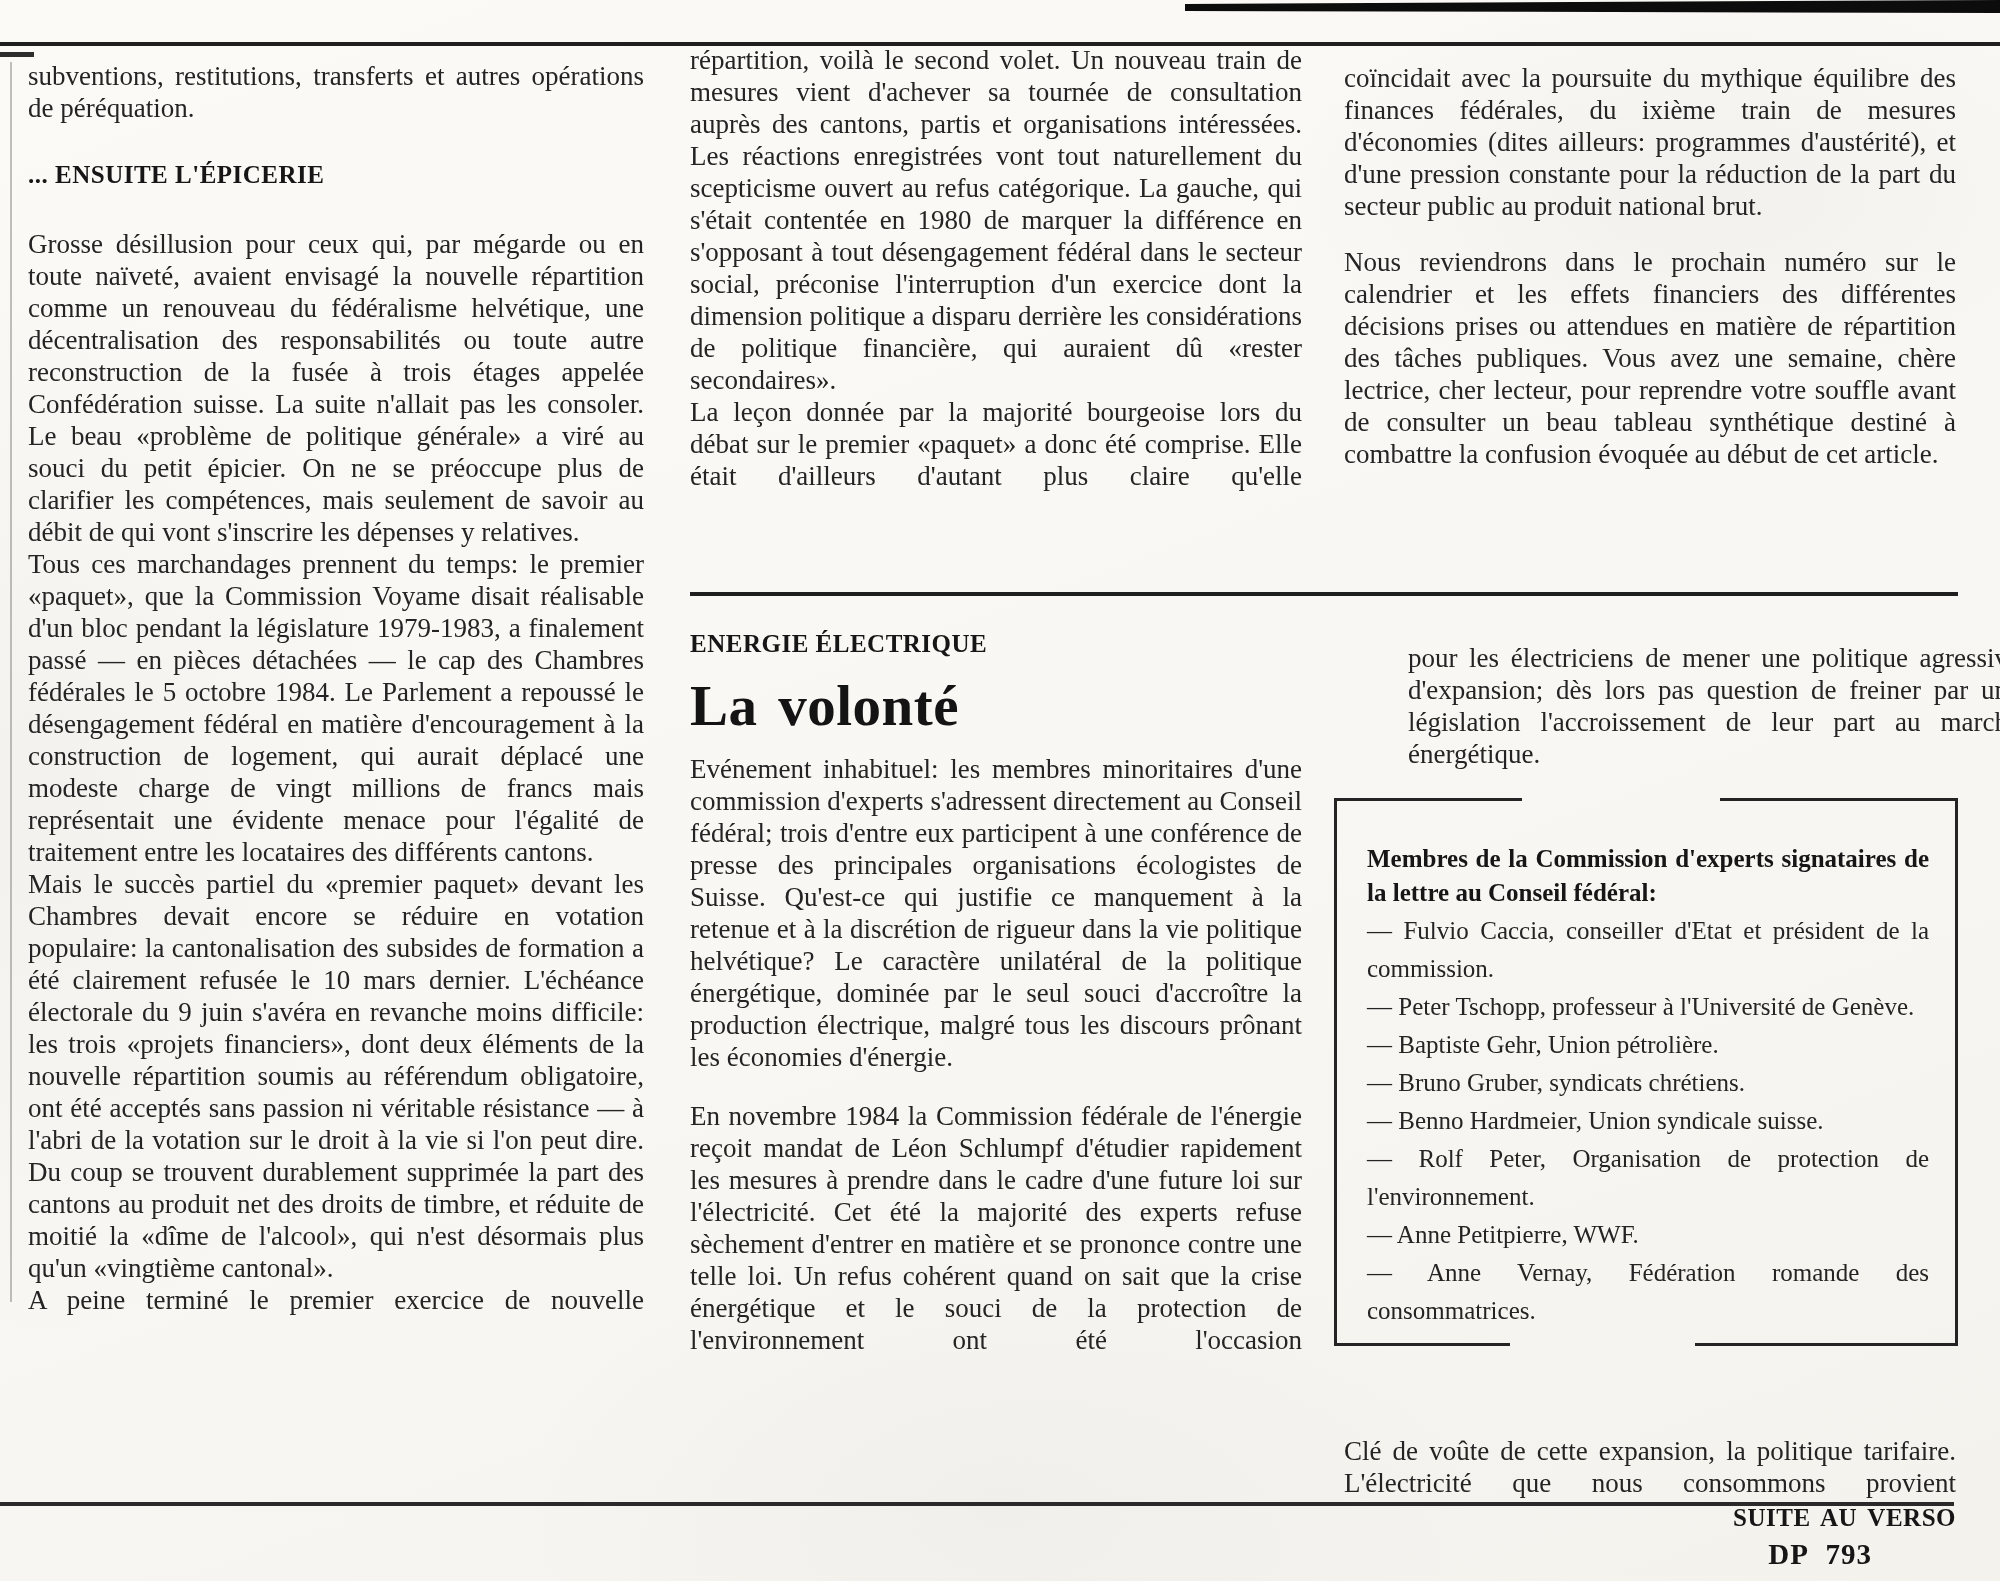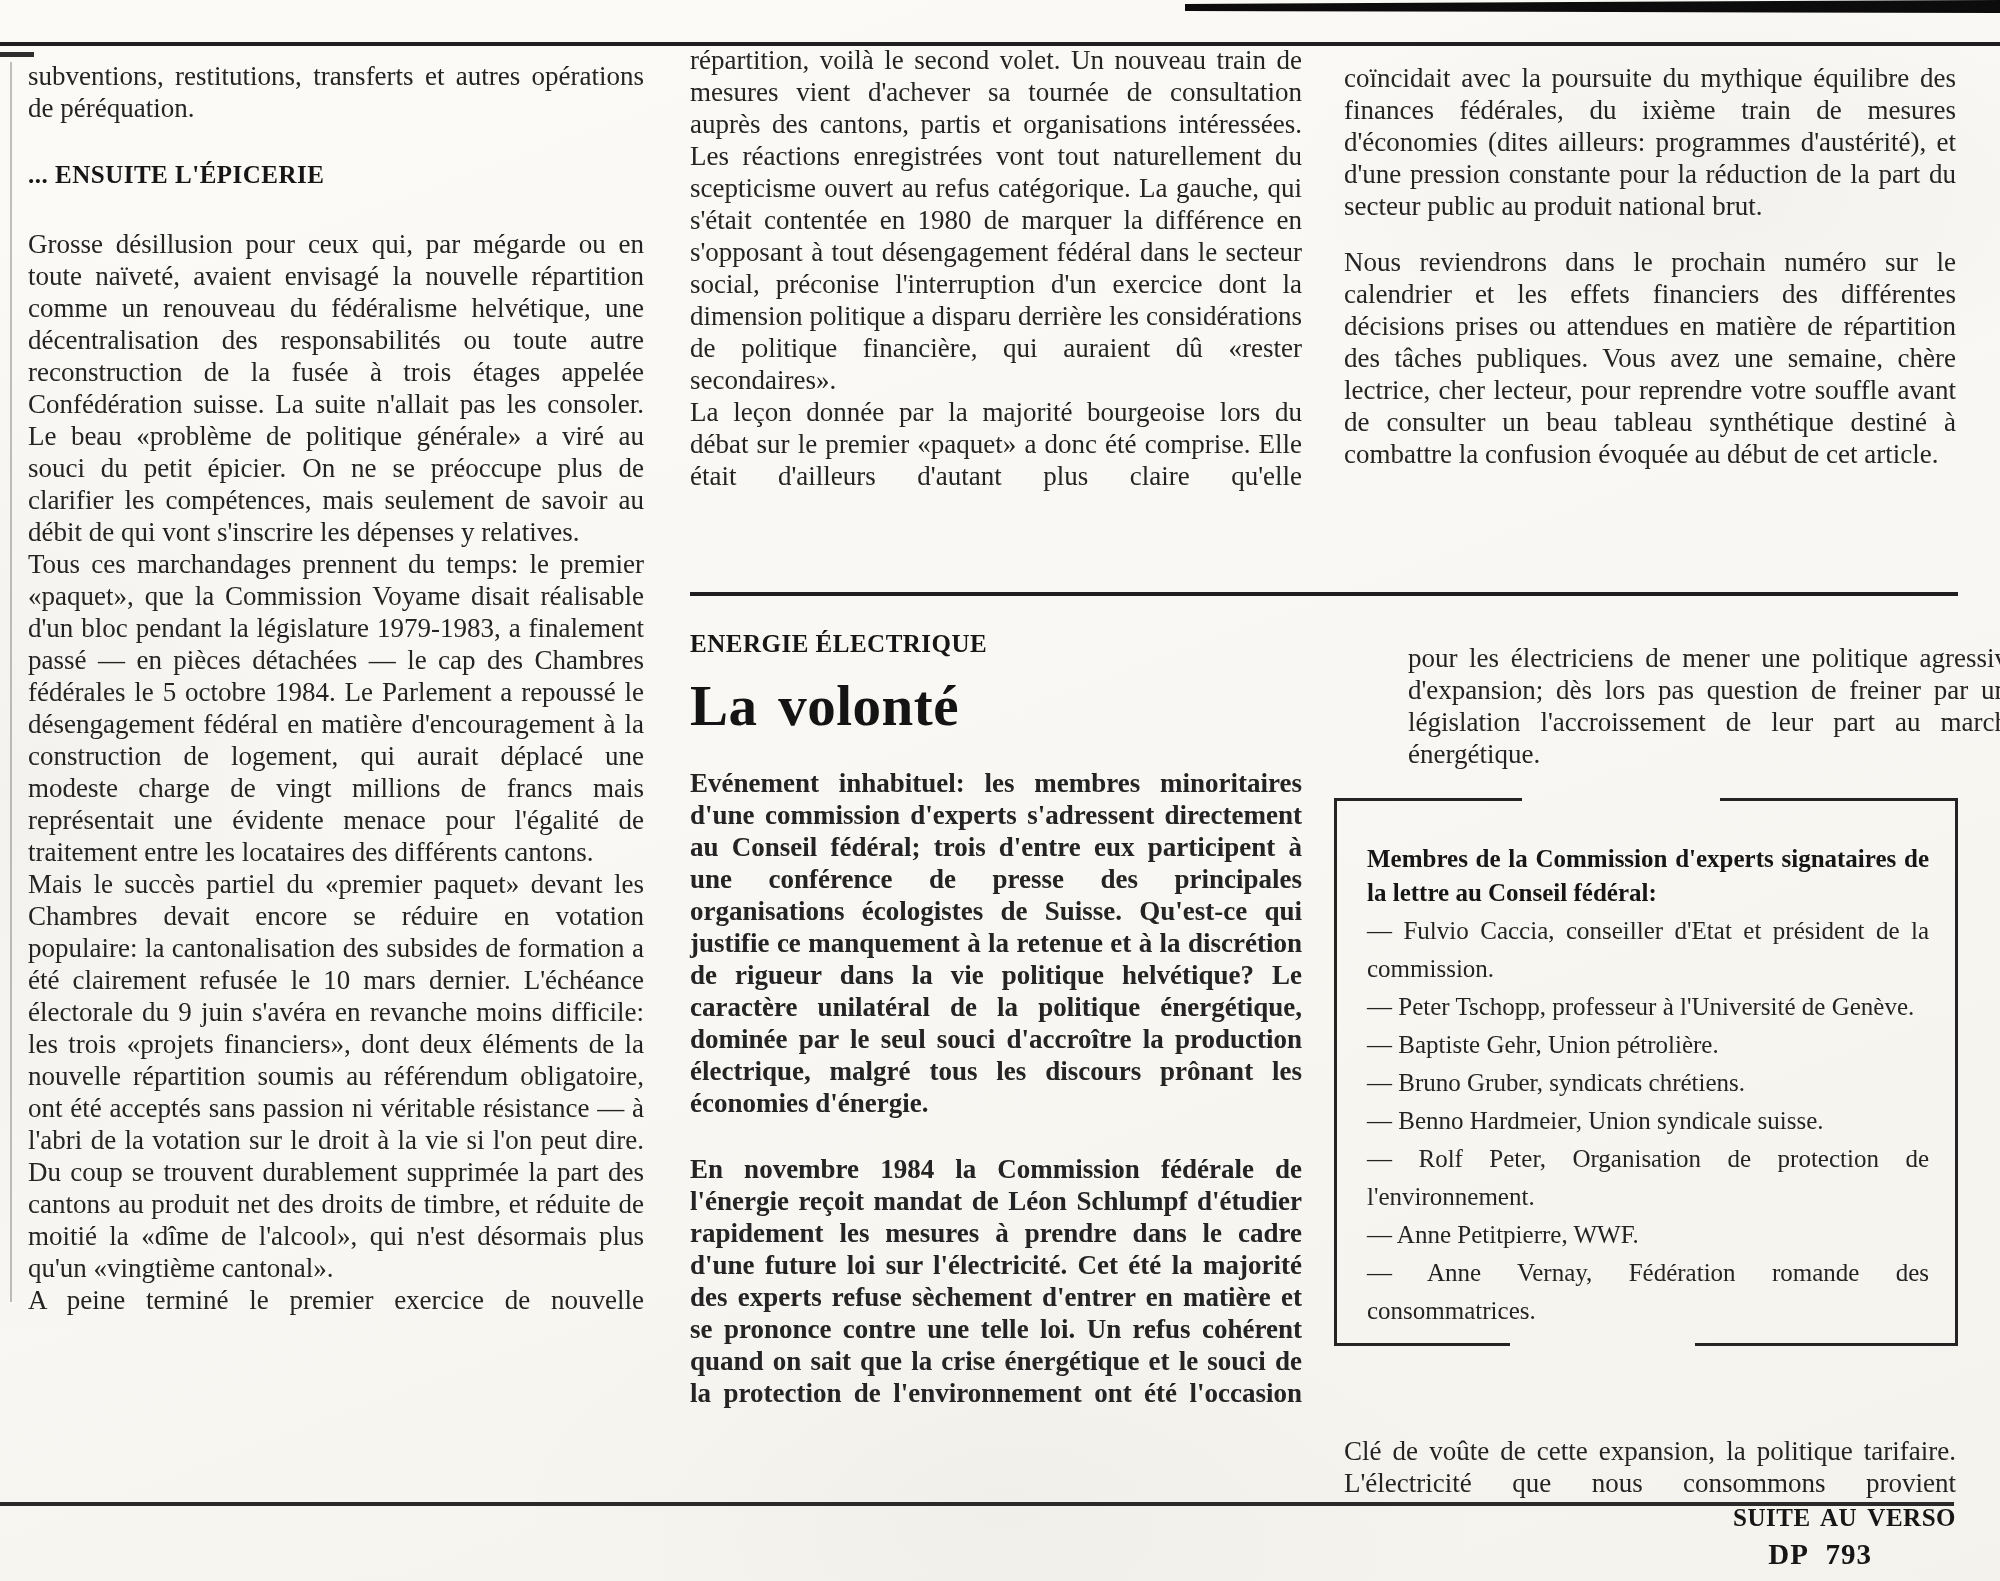--- a/index.html
+++ b/index.html
@@ -27,22 +27,22 @@
   .col3mid{left:1408px;top:642px;width:612px;}
   .col3close{left:1344px;top:1435px;width:612px;}
 
   .body{font-size:27px;line-height:32px;text-align:justify;margin:0;hyphens:auto;}
   .cont{text-align-last:justify;}
   .kicker{font-size:25px;font-weight:bold;letter-spacing:.5px;margin:0;color:#161616;}
   .kicker1{margin:37px 0 39px 0;}
   .headline{font-size:57px;line-height:63px;font-weight:bold;margin:16px 0 0 0;
             letter-spacing:.5px;word-spacing:6px;color:#141414;}
   .hl-line{display:block;}
-  .lede{margin-top:30px;font-weight:bold;}
-  .spaced{margin-top:34px;font-weight:bold;}
+  .lede{margin-top:16px;}
+  .spaced{margin-top:27px;}
   .spaced2{margin-top:24px;}
 
   .experts-box{position:absolute;left:1334px;top:798px;width:624px;height:548px;box-sizing:border-box;
         border-left:3px solid #242424;border-right:3px solid #242424;
         padding:44px 26px 18px 30px;overflow:hidden;}
   .box-edge{position:absolute;left:0;width:100%;height:3px;}
   .box-edge.top{top:0;background:linear-gradient(to right,#242424 0 30%,transparent 30% 62%,#242424 62% 100%);}
   .box-edge.bottom{bottom:0;background:linear-gradient(to right,#242424 0 28%,transparent 28% 58%,#242424 58% 100%);}
   .box-title{font-weight:bold;font-size:25px;line-height:34px;text-align:justify;margin:0 0 2px 0;color:#161616;}
   .member{font-size:25px;line-height:38px;text-align:justify;margin:0;hyphens:auto;}

